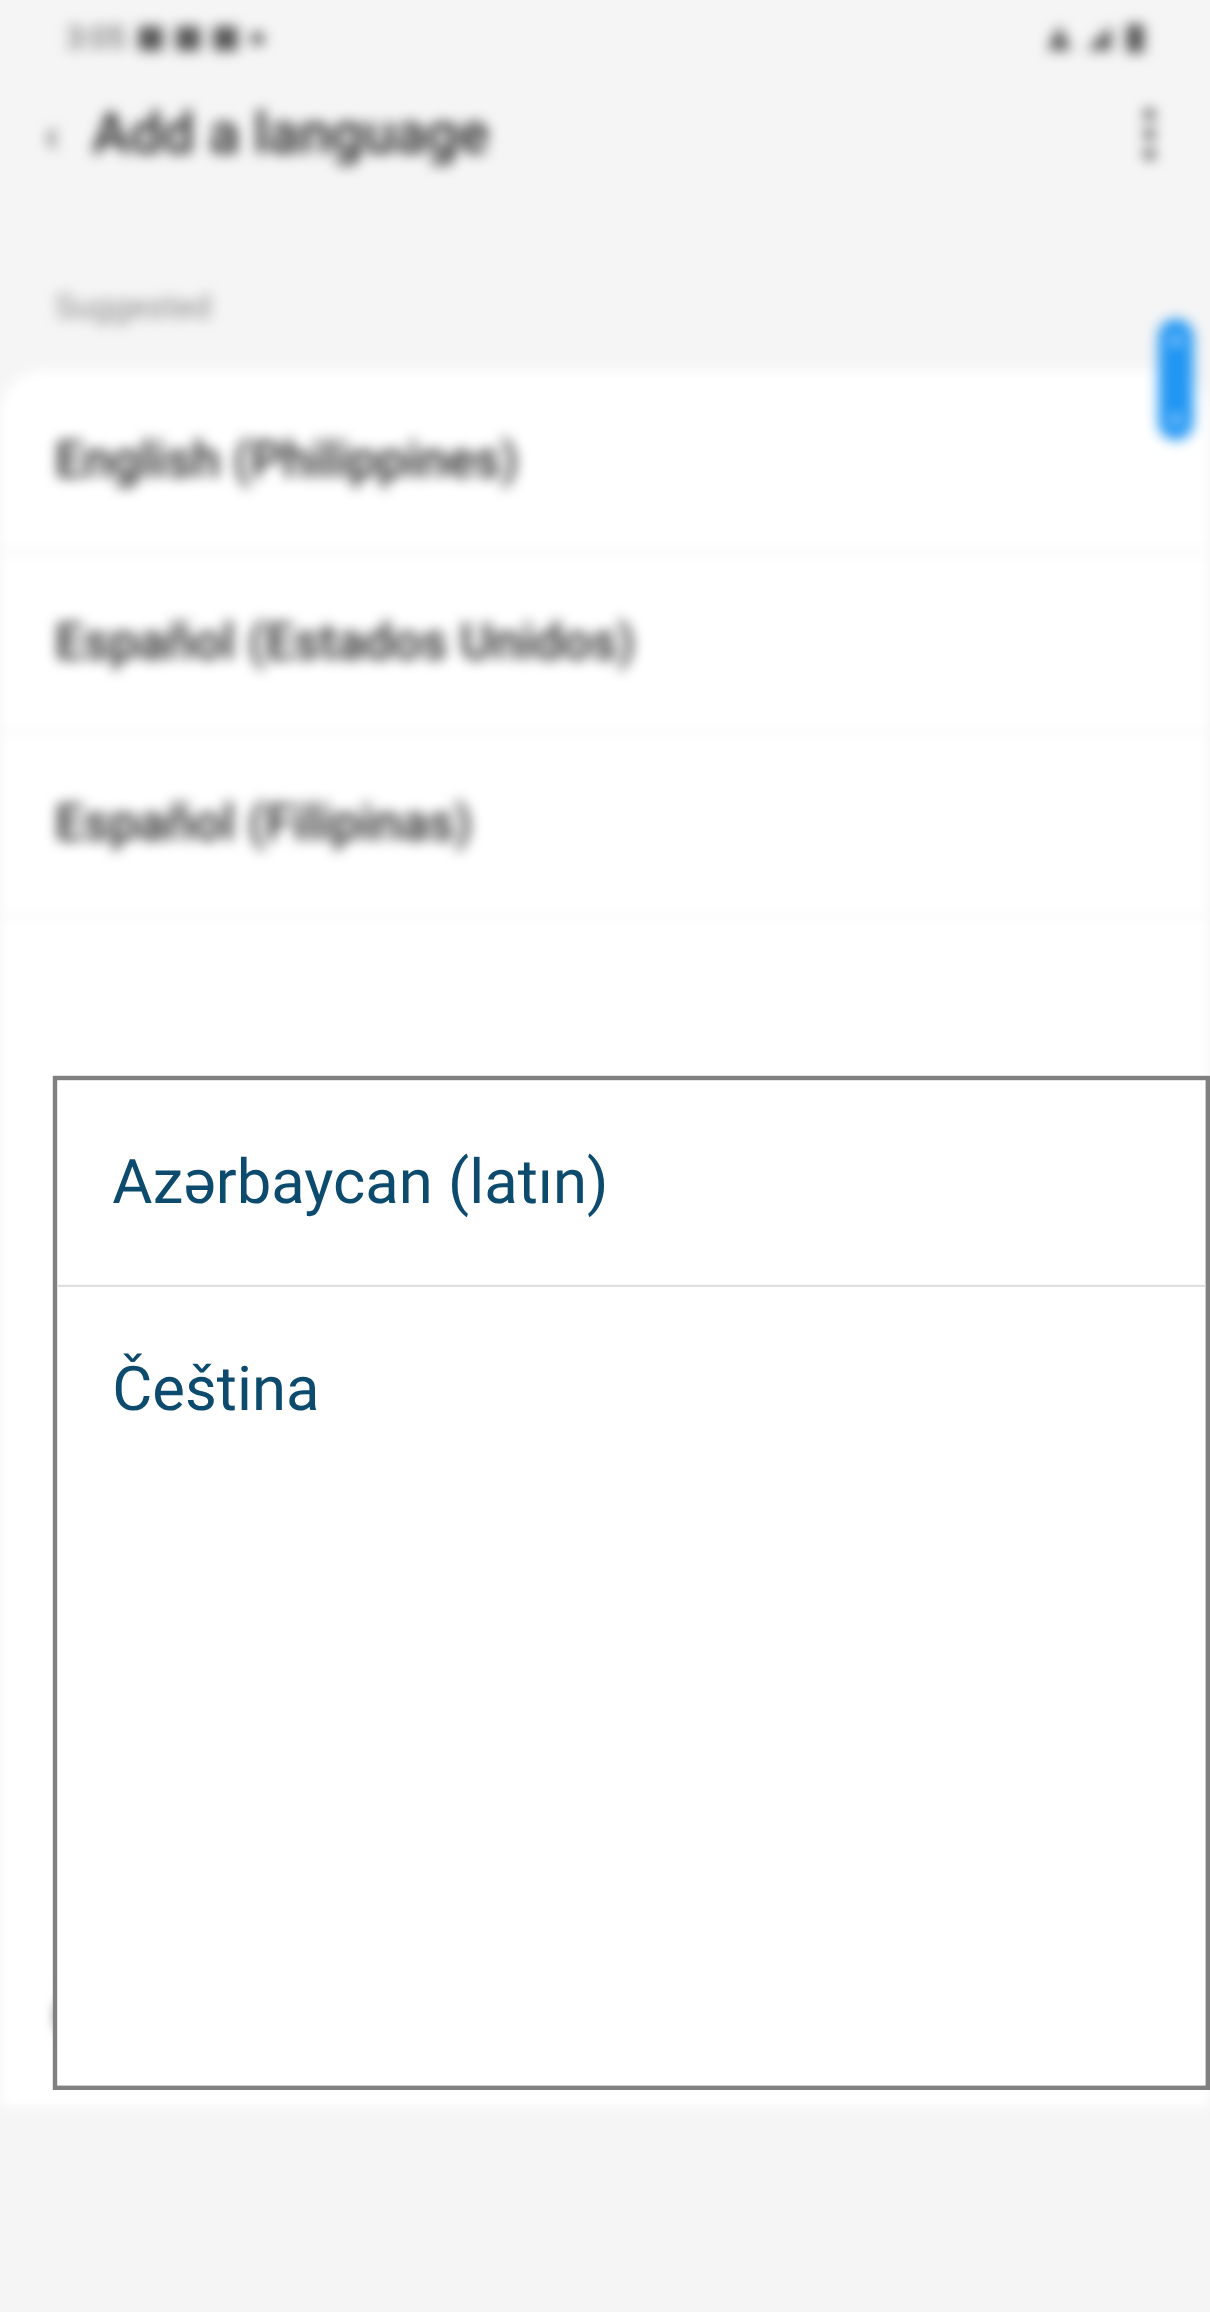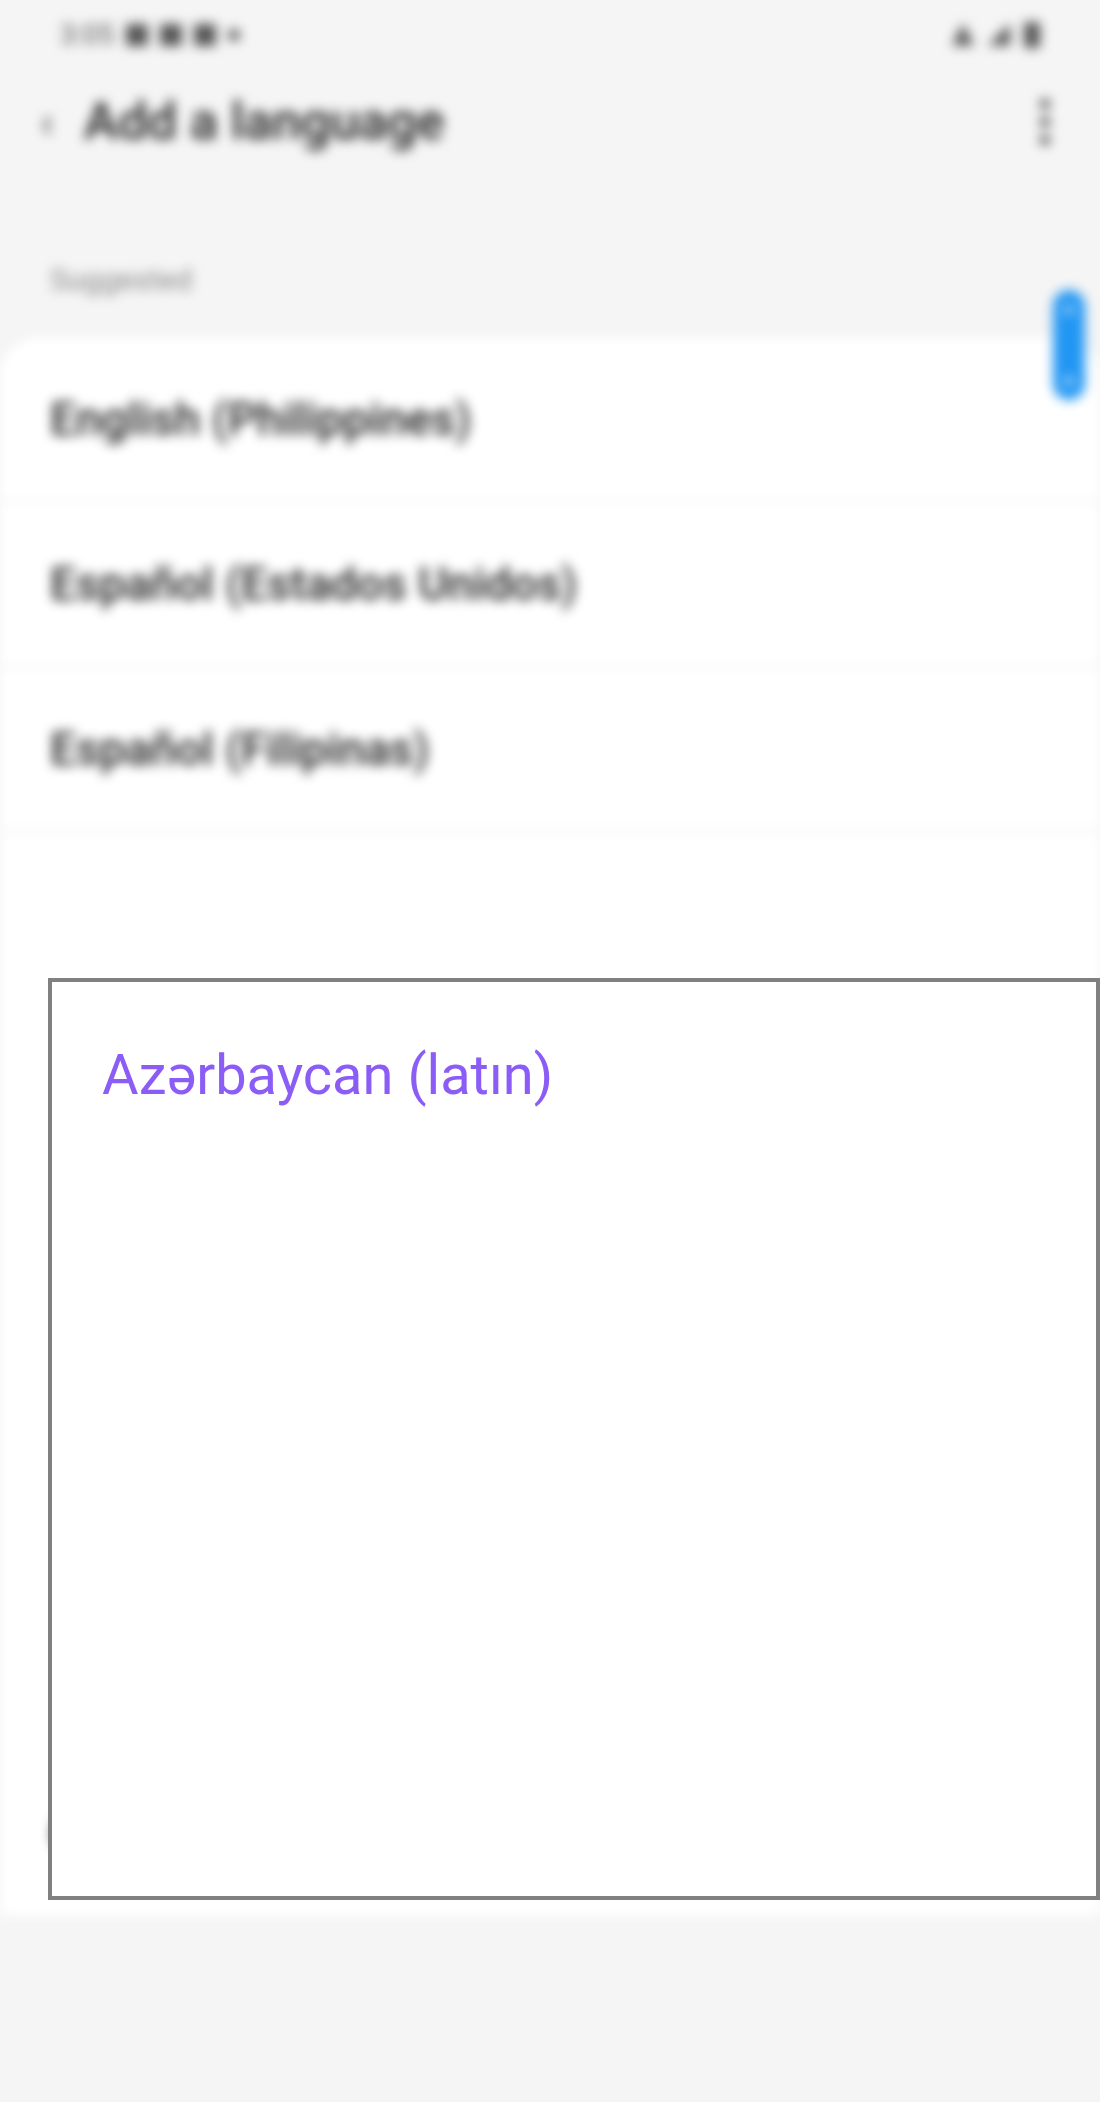--- a/index.html
+++ b/index.html
@@ -141,21 +141,21 @@
       left: 48px;
       width: 1052px;
       height: 922px;
       background: #fff;
       border: 4px solid #808080;
       overflow: hidden;
     }
     .popup-item {
       padding: 60px 50px;
       font-size: 56px;
-      color: #8b5cf6;
+      color: #0c4a6e;
       border-bottom: 2px solid #e0e0e0;
     }
     .popup-item:last-child {
       border-bottom: none;
     }
   </style>
 </head>
 <body>
 
 <div class="blur-layer">
@@ -197,13 +197,14 @@
     <div class="list-item">English (Philippines)</div>
     <div class="list-item">Español (Estados Unidos)</div>
     <div class="list-item">Español (Filipinas)</div>
     <div style="height: 920px;"></div>
     <div class="continuation">Čeština</div>
   </div>
 </div>
 
 <div class="popup-overlay">
   <div class="popup-item">Azərbaycan (latın)</div>
+  <div class="popup-item">Čeština</div>
 </div>
 
 </body></html>

